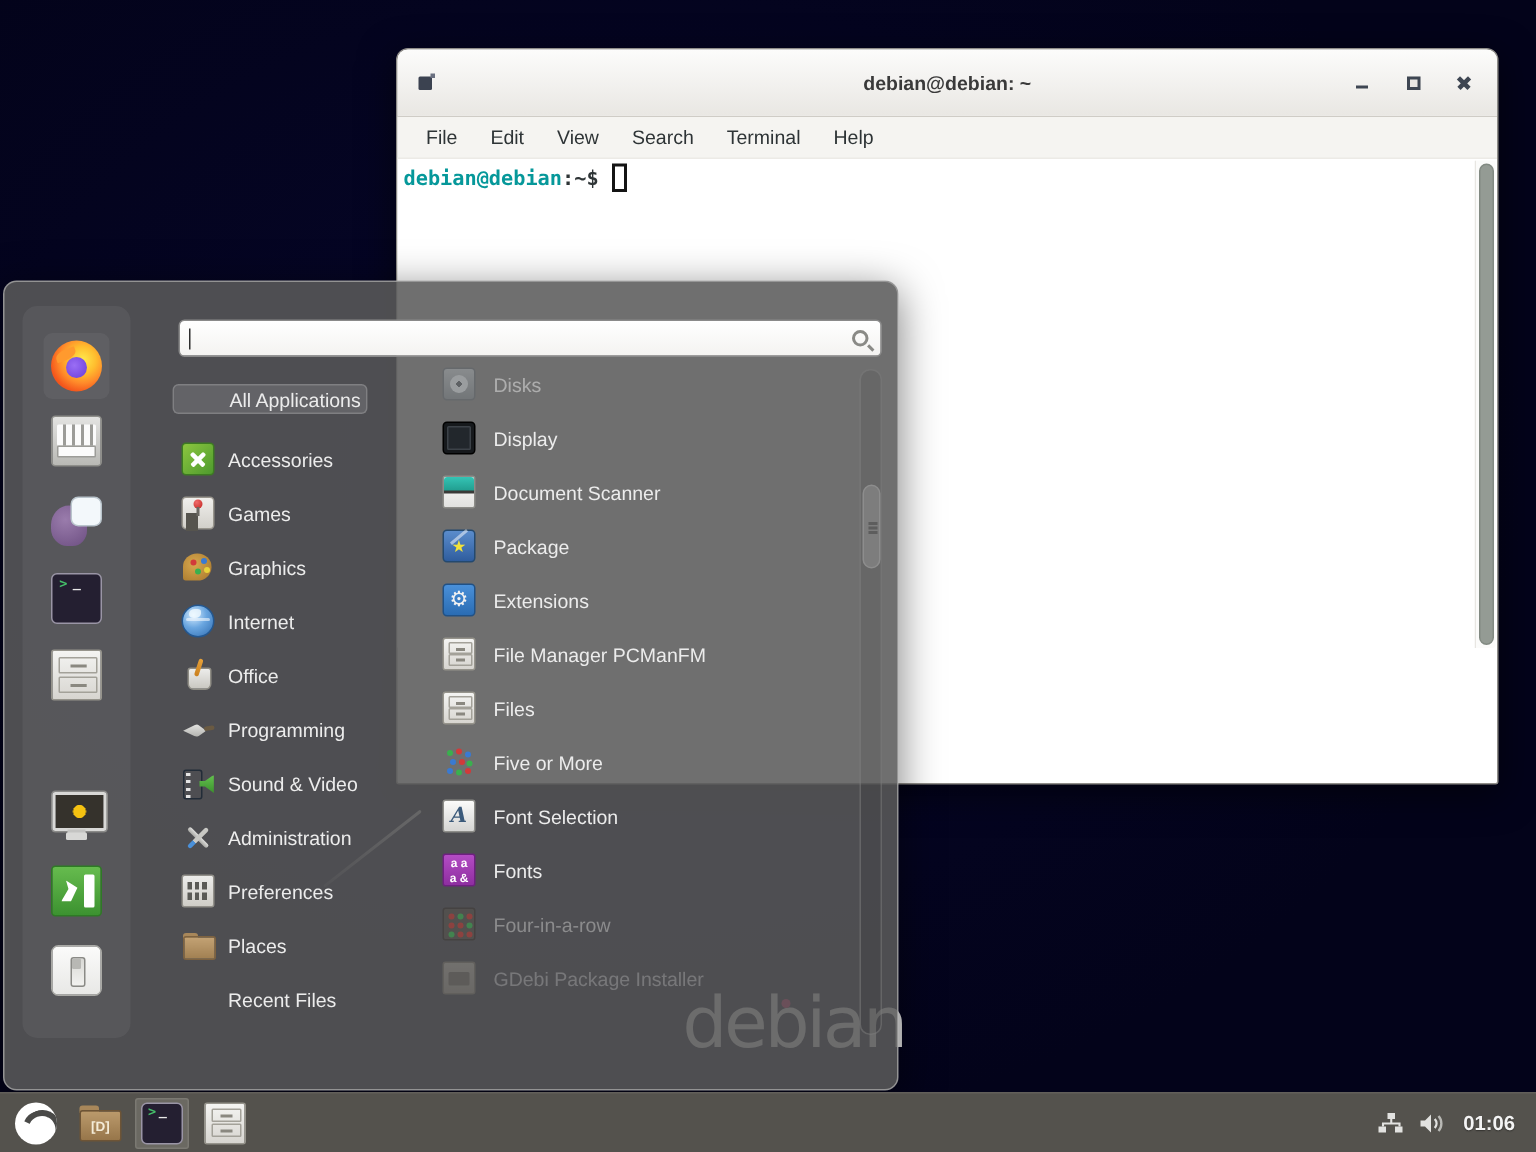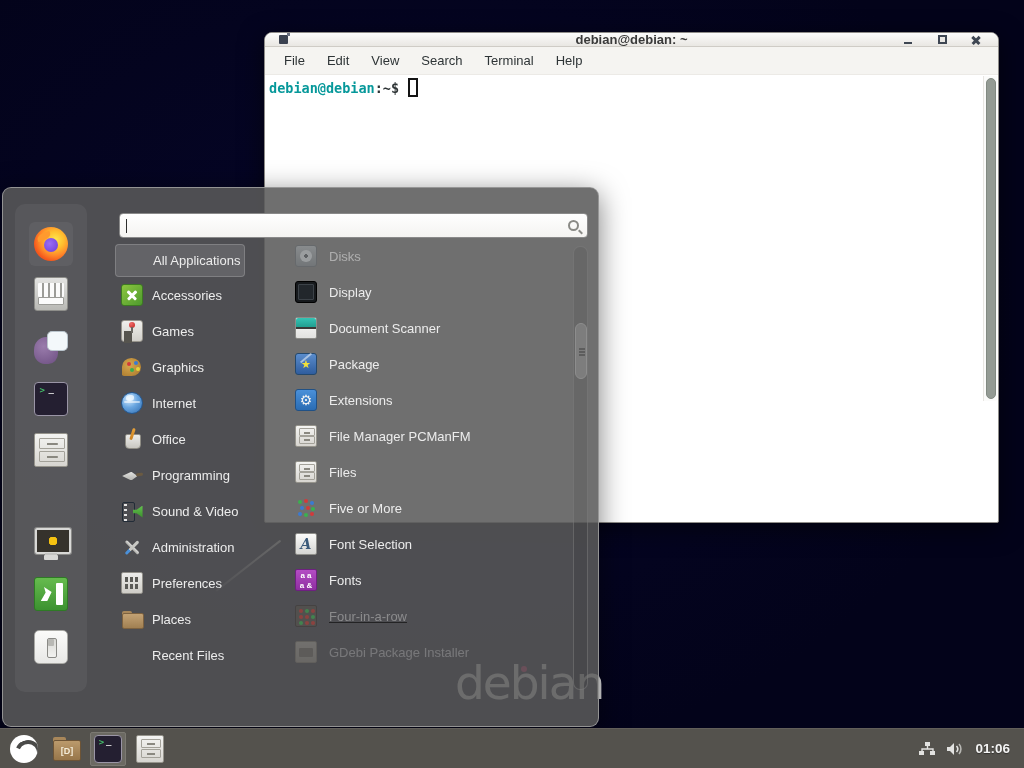--- a/index.html
+++ b/index.html
@@ -11,21 +11,21 @@
   .watermark { position:absolute; left:455px; top:655px; font-size:47px; font-weight:500;
                letter-spacing:-2px; color:#e8e8e8; font-family:"DejaVu Sans", sans-serif; }
   .watermark-dot { position:absolute; left:521px; top:666px; width:6px; height:6px; border-radius:50%; background:#d70a53; }
   .swirl-line { position:absolute; left:216px; top:590px; width:82px; height:2px; background:linear-gradient(90deg, rgba(220,220,220,0.15), rgba(235,235,235,0.85));
                 transform:rotate(-38deg); transform-origin:left center; border-radius:2px; }
 
   
   .terminal-window { position:absolute; left:264px; top:32px; width:735px; height:491px; z-index:1;
                      border:1px solid #8f8d89; border-radius:8px 8px 2px 2px;
                      box-shadow:0 6px 24px rgba(0,0,0,0.55); background:#ffffff; }
-  .titlebar { height:14px; background:linear-gradient(#fcfcfb, #e9e7e3); border-bottom:1px solid #cfccc6;
+  .titlebar { height:45px; background:linear-gradient(#fcfcfb, #e9e7e3); border-bottom:1px solid #cfccc6;
               border-radius:7px 7px 0 0; display:flex; align-items:center; padding:0 10px; position:relative; }
   .titlebar-icon { width:9px; height:9px; background:#3b4250; border-radius:1px; margin-left:4px; position:relative; }
   .titlebar-icon::after { content:""; position:absolute; right:-2px; top:-2px; width:3px; height:3px; background:#6a7080; }
   .title-text { position:absolute; left:0; right:0; text-align:center; font-size:13px; font-weight:bold; color:#3a3a3a; }
   .window-controls { margin-left:auto; display:flex; align-items:center; gap:22px; padding-right:6px; z-index:2; }
   .wc { width:12px; height:12px; display:flex; align-items:center; justify-content:center; cursor:pointer; }
   .wc-min-glyph { width:8px; height:2px; background:#3e4652; margin-top:6px; }
   .wc-max-glyph { width:9px; height:9px; border:2px solid #3e4652; background:#e9e7e3; }
   .wc-close-glyph { position:relative; width:10px; height:10px; }
   .wc-close-glyph::before, .wc-close-glyph::after { content:""; position:absolute; left:0; top:4px; width:10px; height:2.5px; background:#3e4652; }
@@ -62,30 +62,30 @@
   .menu-search { position:absolute; left:116px; top:25px; width:469px; height:25px;
                  background:linear-gradient(#ffffff,#f4f3f1); border:1px solid #8a8a8a; border-radius:4px;
                  display:flex; align-items:center; padding:0 6px; }
   .menu-search input { flex:1; border:none; outline:none; background:transparent; font-size:13px; color:#2e2e2e; }
   .search-caret { width:1px; height:14px; background:#2e2e2e; margin-right:2px; }
   .search-glass { width:11px; height:11px; border:2px solid #8a8a86; border-radius:50%; position:relative; margin-right:2px; }
   .search-glass::after { content:""; position:absolute; width:5px; height:2px; background:#8a8a86; transform:rotate(45deg); left:8px; top:9px; }
 
   .category-list { position:absolute; left:112px; top:56px; width:160px; }
   .cat-row { height:36px; display:flex; align-items:center; gap:9px; padding-left:6px; cursor:pointer; }
-  .cat-row.selected { height:33px; margin:0 0; width:130px; background:rgba(255,255,255,0.12);
+  .cat-row.selected { height:20px; margin:12px 0; width:130px; background:rgba(255,255,255,0.12);
                       border:1px solid rgba(255,255,255,0.18); border-radius:4px; padding-left:10px; }
   .cat-label { font-size:13px; color:#ececec; white-space:nowrap; }
   .cat-row.no-icon { padding-left:37px; }
 
   .app-list { position:absolute; left:262px; top:50px; width:300px; height:468px; overflow:hidden; }
   .app-row { height:36px; display:flex; align-items:center; gap:12px; padding-left:30px; cursor:pointer; }
   .app-label { font-size:13px; color:#ececec; white-space:nowrap; }
   .app-row[data-fade="1"] { opacity:0.5; }
-  .app-row[data-fade="2"] { opacity:0.55;text-decoration:underline; }
+  .app-row[data-fade="2"] { opacity:0.55; }
   .app-row[data-fade="2"] .app-label { color:#bdbdbd; }
   .app-row[data-fade="3"] { opacity:0.26; }
 
   .menu-scrollbar { position:absolute; left:570px; top:58px; width:15px; height:444px;
                     background:rgba(0,0,0,0.07); border:1px solid rgba(130,130,130,0.5); border-radius:7px; }
   .menu-scroll-thumb { position:absolute; left:0.5px; top:76px; width:12px; height:56px; background:#7d7d7d;
                        border:1px solid #8d8d8d; border-radius:6px; }
   .thumb-grip { position:absolute; left:3px; top:24px; width:6px; height:1.5px; background:#5d5d5d;
                 box-shadow:0 3px 0 #5d5d5d, 0 6px 0 #5d5d5d; }
 

